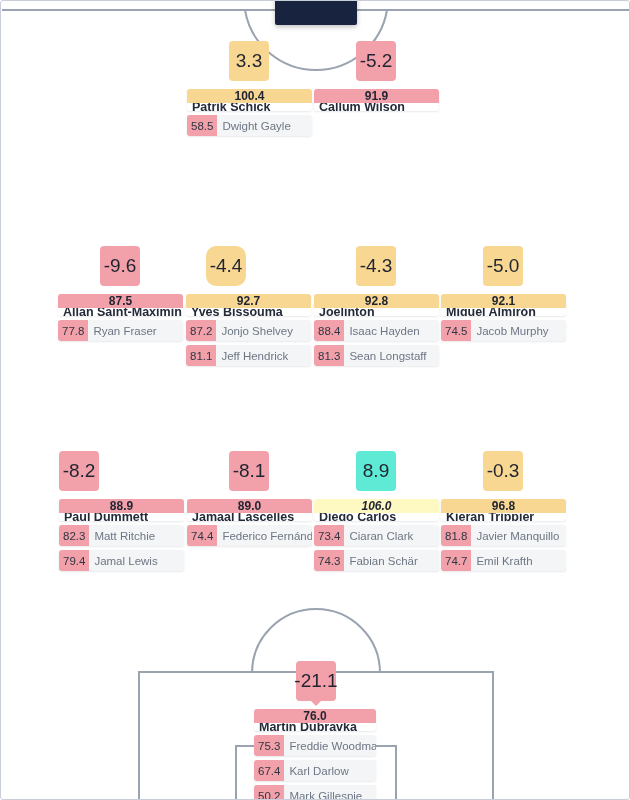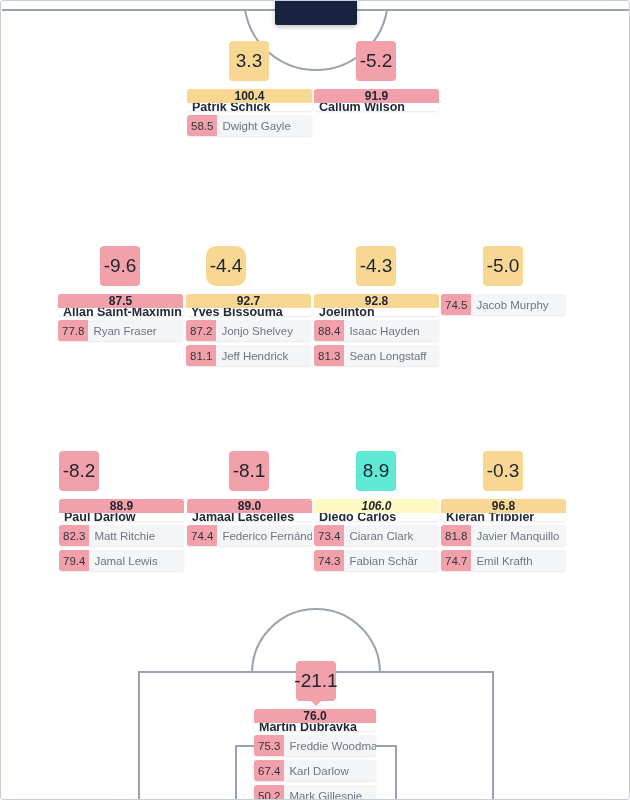--- a/index.html
+++ b/index.html
@@ -240,33 +240,37 @@
     <div class="chip sub">
       <span class="val v-bad">81.3</span>
       <span class="nm">Sean Longstaff</span>
     </div>
   </div>
 
   <div class="player-group row-mf" style="left:440px; top:245px;">
     <div class="rating-badge pos-mid" style="margin-left:42px;">
       <span>-5.0</span>
     </div>
+    <div class="chip starter">
+      <span class="val v-mid">92.1</span>
+      <span class="nm">Miguel Almirón</span>
+    </div>
     <div class="chip sub">
       <span class="val v-bad">74.5</span>
       <span class="nm">Jacob Murphy</span>
     </div>
   </div>
 
   <div class="player-group row-df" style="left:58px; top:450px;">
     <div class="rating-badge pos-bad" style="">
       <span>-8.2</span>
     </div>
     <div class="chip starter">
       <span class="val v-bad">88.9</span>
-      <span class="nm">Paul Darlow</span>
+      <span class="nm">Paul Dummett</span>
     </div>
     <div class="chip sub">
       <span class="val v-bad">82.3</span>
       <span class="nm">Matt Ritchie</span>
     </div>
     <div class="chip sub">
       <span class="val v-bad">79.4</span>
       <span class="nm">Jamal Lewis</span>
     </div>
   </div>

